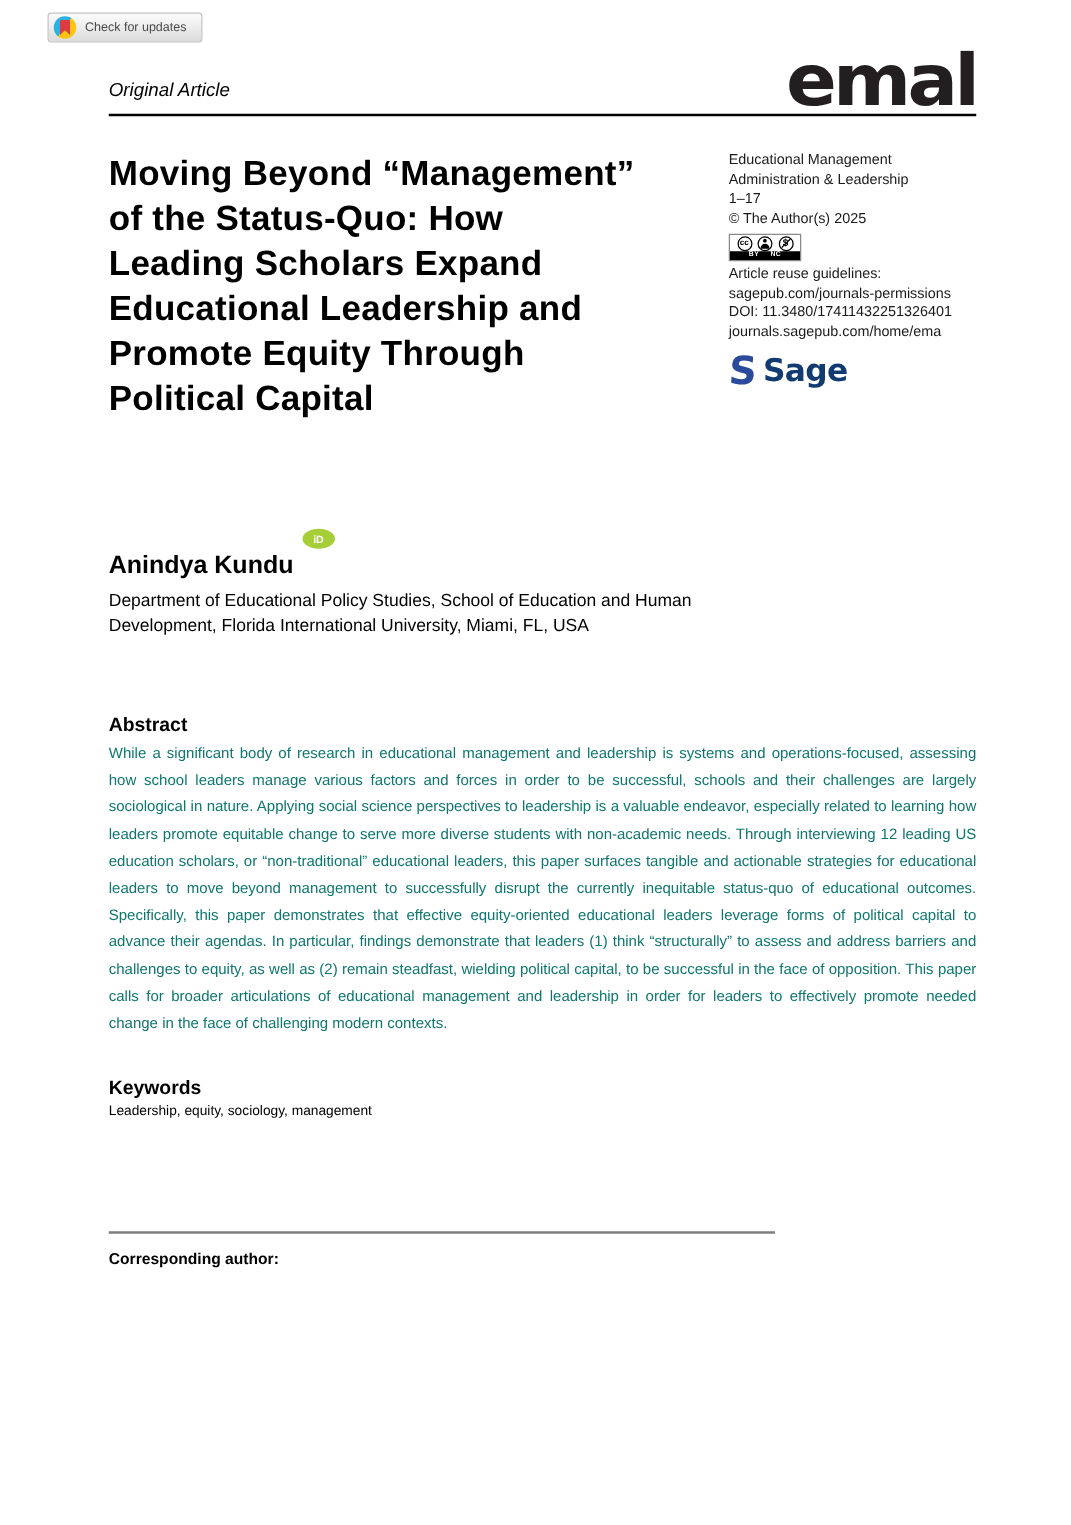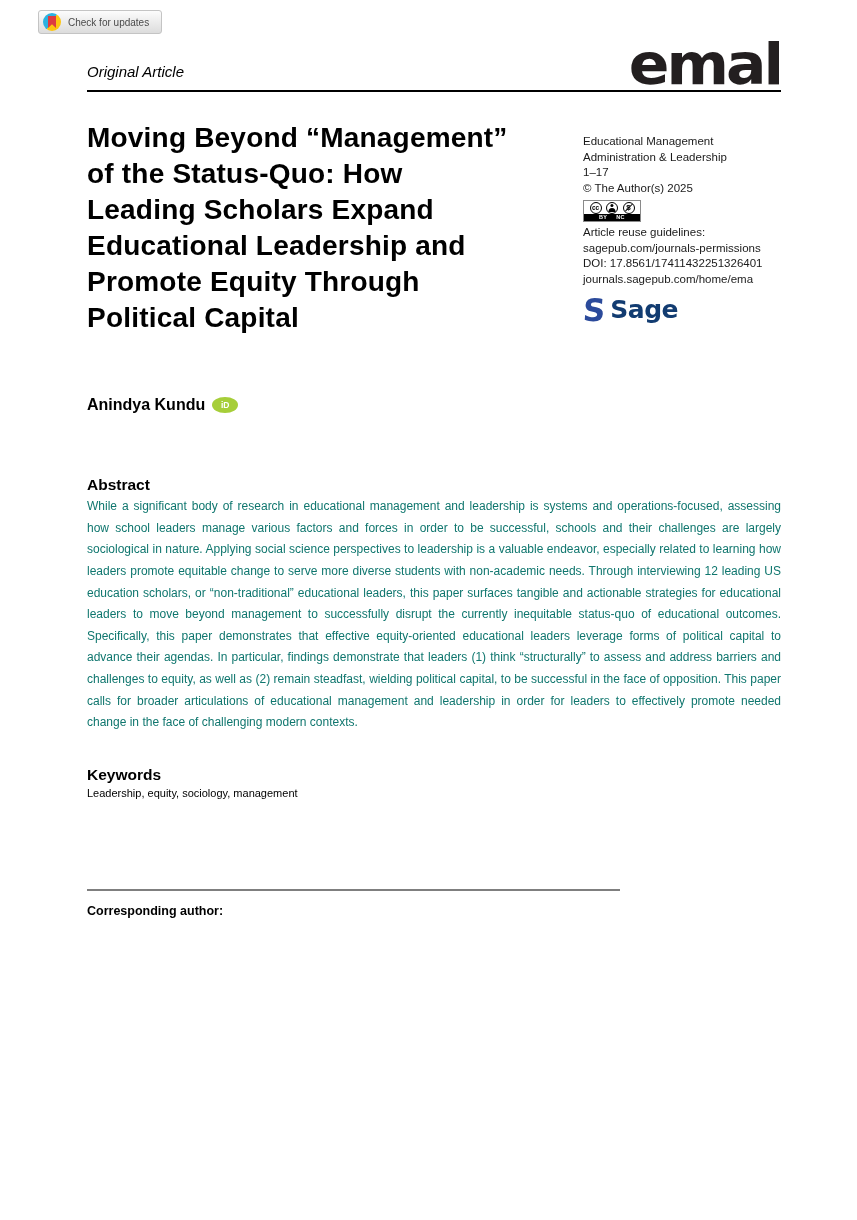--- a/index.html
+++ b/index.html
@@ -45,21 +45,21 @@
   }
   .header-rule { border: none; border-top: 2.5px solid #000; margin: 2px 0 0 0; }
 
   
   .main-cols { display: flex; margin-top: 28px; }
   .title-col { flex: 1; padding-right: 16px; }
   .article-title {
     font-size: 28px; font-weight: bold; line-height: 36px;
     color: #000; white-space: pre-line; letter-spacing: 0.2px; margin: 0;
   }
-  .right-col { width: 198px; flex-shrink: 0; font-size: 11.5px; line-height: 15.5px; color: #1a1a1a; margin-top: 14px; }
+  .right-col { width: 198px; flex-shrink: 0; font-size: 11.5px; line-height: 15.5px; color: #1a1a1a; margin-top: 0; }
   .right-col .link { color: #1a1a1a; text-decoration: none; cursor: pointer; }
 
   
   .cc-badge {
     width: 58px; height: 22px; margin: 4px 0 3px;
     border: 1px solid #8a8a8a; background: #fff;
     display: flex; flex-direction: column; cursor: pointer;
   }
   .cc-icons { flex: 1; display: flex; align-items: center; justify-content: space-evenly; padding: 0 1px; }
   .cc-circle {
@@ -94,21 +94,21 @@
     transform: skewX(-4deg);
   }
   .sage-word {
     font-family: "DejaVu Sans", sans-serif; font-weight: bold;
     font-size: 25px; line-height: 28px; color: #123c71; letter-spacing: -0.5px;
   }
 
   
   .author-block { margin-top: 60px; }
   .author-line { display: flex; align-items: center; gap: 7px; }
-  .author-name { font-size: 16px; font-weight: bold; color: #000; }
+  .author-name { font-size: 20px; font-weight: bold; color: #000; margin-top: 44px; }
   .orcid-icon {
     width: 26px; height: 16px; border-radius: 50%;
     background: #a6ce39; color: #fff;
     display: inline-flex; align-items: center; justify-content: center;
     font-size: 8.5px; font-weight: bold; cursor: pointer;
   }
   .affiliation { font-size: 14px; line-height: 20px; margin: 6px 0 0; max-width: 510px; color: #000; }
 
   
   .abstract-section { margin-top: 62px; }
@@ -150,20 +150,21 @@
 Leading Scholars Expand
 Educational Leadership and
 Promote Equity Through
 Political Capital</h1>
 
       <div class="author-block">
         <div class="author-line">
           <span class="author-name">Anindya Kundu</span>
           <span class="orcid-icon">iD</span>
         </div>
+        <p class="affiliation">Department of Educational Policy Studies, School of Education and Human Development, Florida International University, Miami, FL, USA</p>
       </div>
     </div>
 
     <div class="right-col">
       <div>Educational Management</div>
       <div>Administration &amp; Leadership</div>
       <div>1–17</div>
       <div>© The Author(s) 2025</div>
 
       <div class="cc-badge">
@@ -173,21 +174,21 @@
           <span class="cc-circle cc-nc"></span>
         </div>
         <div class="cc-strip">
           <span>BY</span>
           <span>NC</span>
         </div>
       </div>
 
       <div>Article reuse guidelines:</div>
       <div class="link">sagepub.com/journals-permissions</div>
-      <div>DOI: 17.8561/17411432251326401</div>
+      <div>DOI: 11.3480/17411432251326401</div>
       <div class="link">journals.sagepub.com/home/ema</div>
 
       <div class="sage-logo">
         <span class="sage-mark">S</span>
         <span class="sage-word">Sage</span>
       </div>
     </div>
   </div>
 
   <div class="abstract-section">

